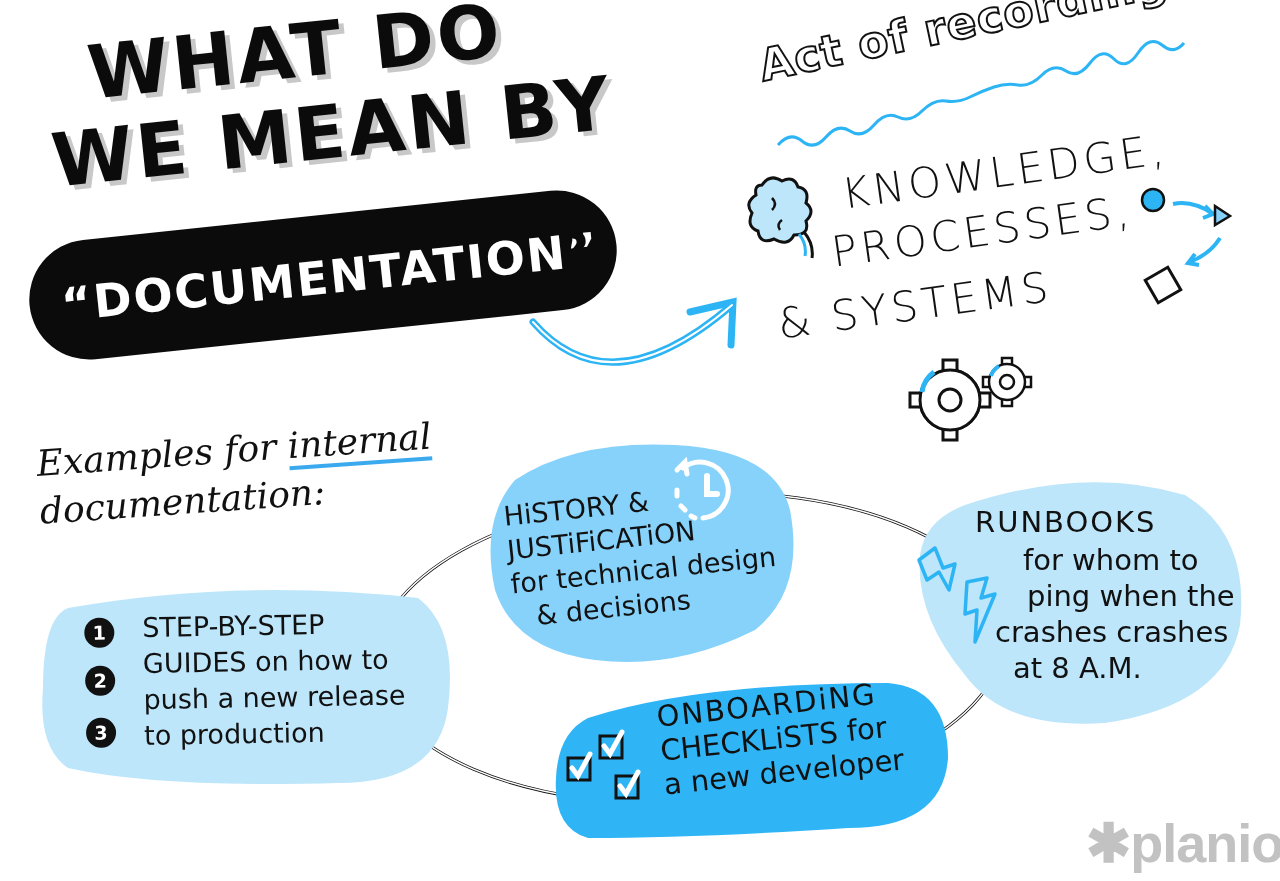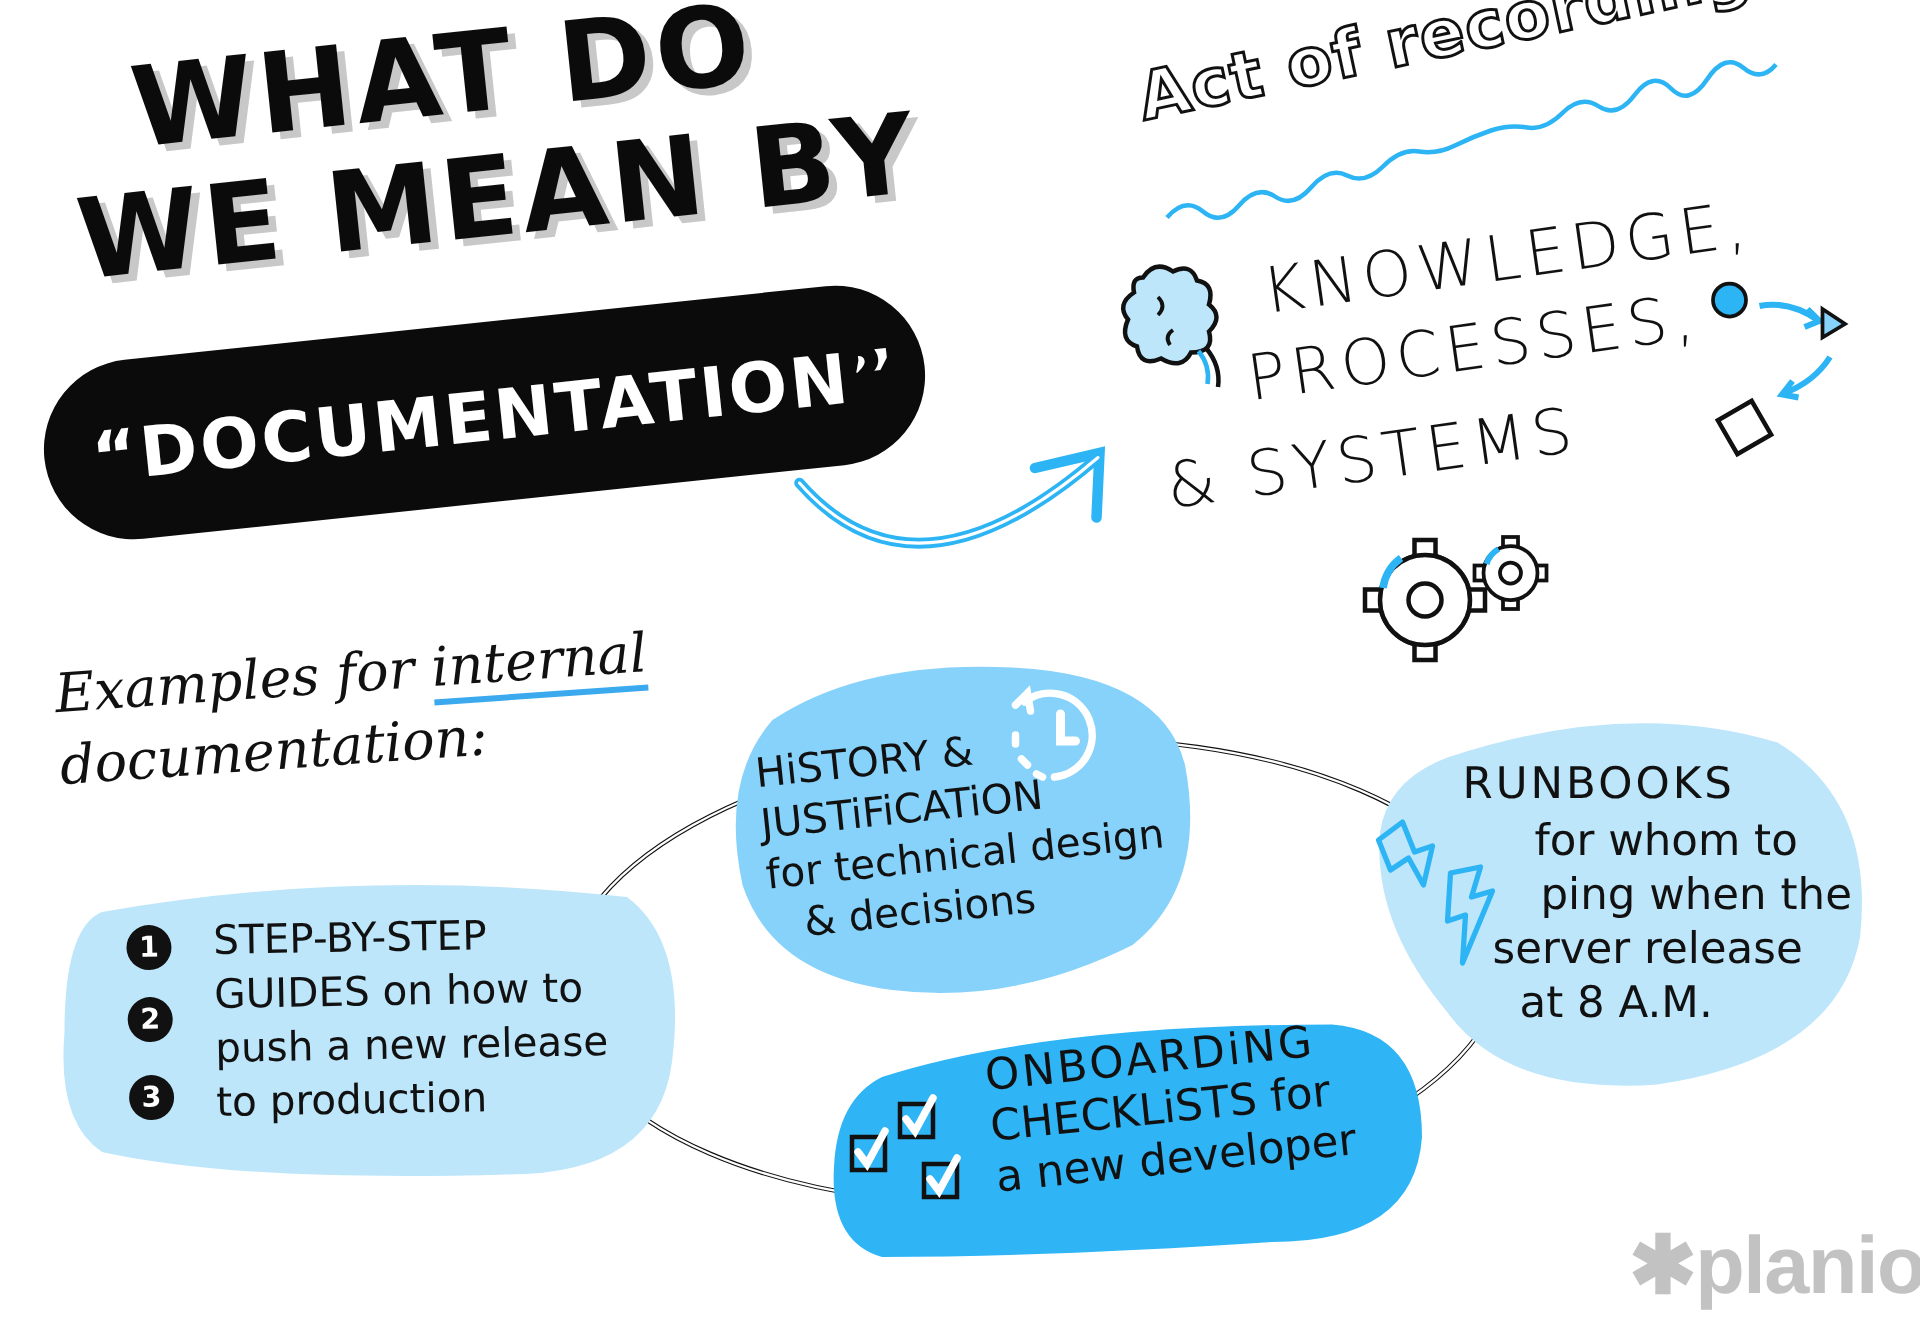--- a/index.html
+++ b/index.html
@@ -157,21 +157,21 @@
   <path d="M60 30 Q180 -10 280 20 Q345 60 335 150 Q320 230 200 248 Q100 255 60 200 Q10 140 15 80 Q20 45 60 30z" fill="#bde6fb"></path>
 </svg>
 <svg class="abs" style="left:915px; top:540px;" width="90" height="110" viewBox="0 0 90 110">
   <path d="M4 20 L20 8 L28 28 L40 24 L34 50 L24 32 L12 40z" fill="none" stroke="#2cb4f5" stroke-width="3.5" stroke-linejoin="round"></path>
   <path d="M52 42 L72 38 L66 58 L80 54 L60 102 L62 70 L50 74z" fill="none" stroke="#2cb4f5" stroke-width="3.5" stroke-linejoin="round"></path>
 </svg>
 <div class="blob-text" style="left:975px; top:505px; font-size:29px;">
   <div style="position:absolute; left:0; top:0; letter-spacing:2px;">RUNBOOKS</div>
   <div style="position:absolute; left:48px; top:38px;">for whom to</div>
   <div style="position:absolute; left:52px; top:74px;">ping when the</div>
-  <div style="position:absolute; left:20px; top:110px;">server release</div>
+  <div style="position:absolute; left:20px; top:110px;">crashes crashes</div>
   <div style="position:absolute; left:38px; top:146px;">at 8 A.M.</div>
 </div>
 
 <svg class="blob" style="left:548px; top:678px;" width="410" height="165" viewBox="0 0 410 165">
   <path d="M40 40 Q150 5 340 5 Q400 10 400 80 Q395 150 300 150 Q150 160 40 160 Q5 150 8 100 Q10 55 40 40z" fill="#2fb5f6"></path>
 </svg>
 <svg class="abs" style="left:560px; top:718px;" width="90" height="90" viewBox="0 0 90 90">
   <rect x="8" y="40" width="22" height="22" fill="none" stroke="#111" stroke-width="3"></rect>
   <path d="M12 50 l6 8 l12 -22" fill="none" stroke="#fff" stroke-width="5" stroke-linecap="round"></path>
   <rect x="40" y="18" width="22" height="22" fill="none" stroke="#111" stroke-width="3"></rect>

